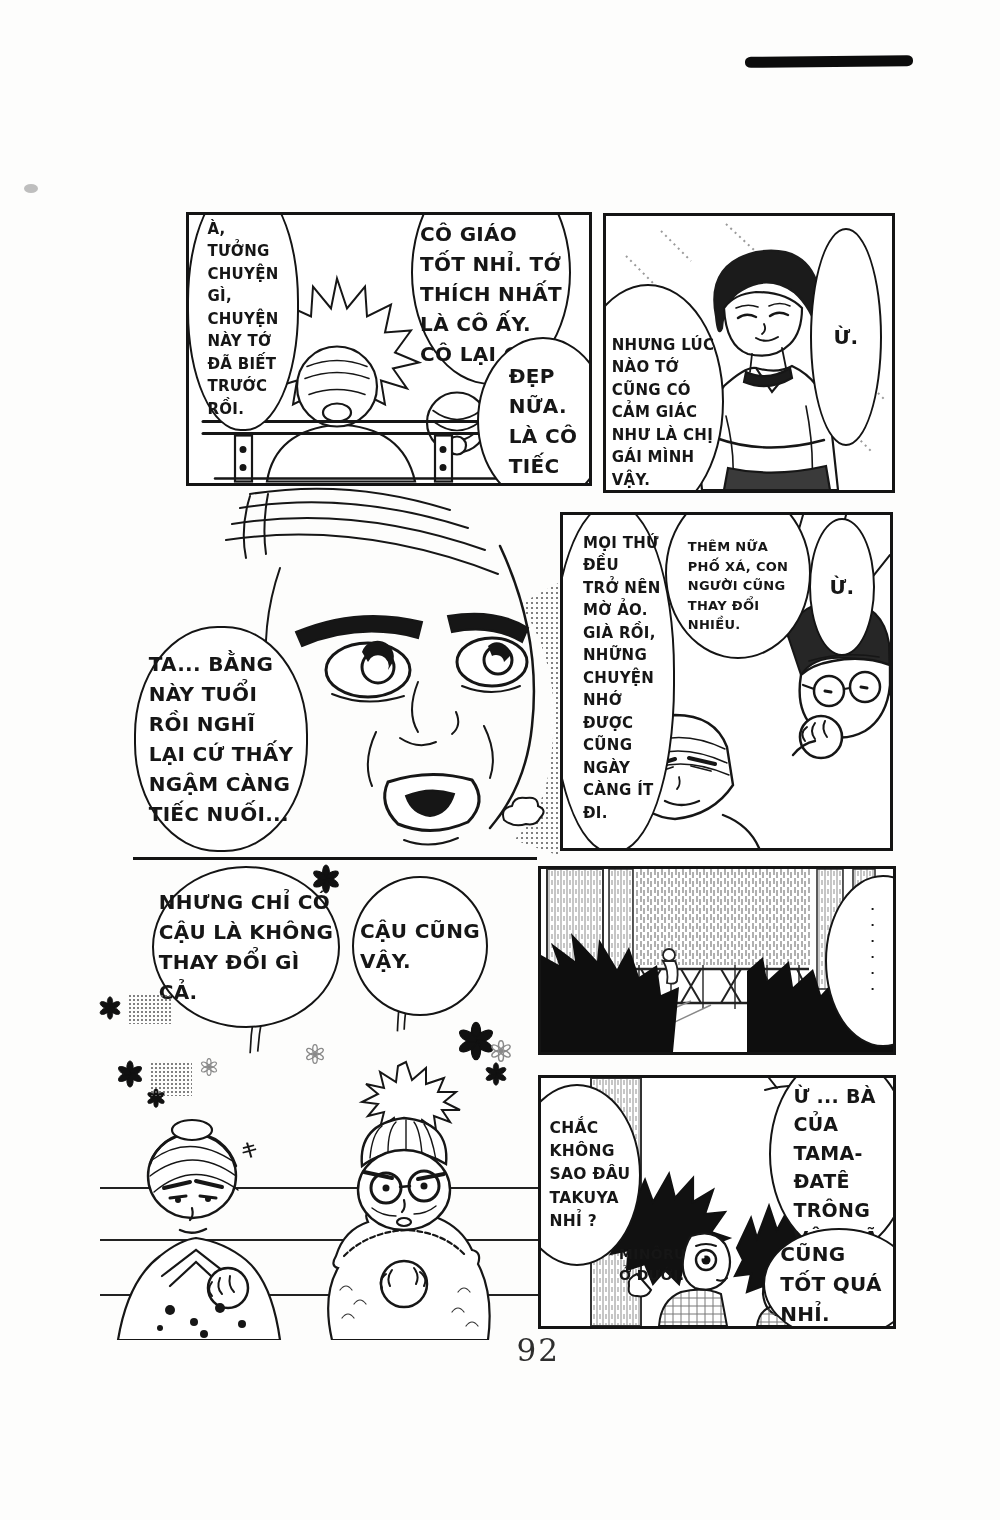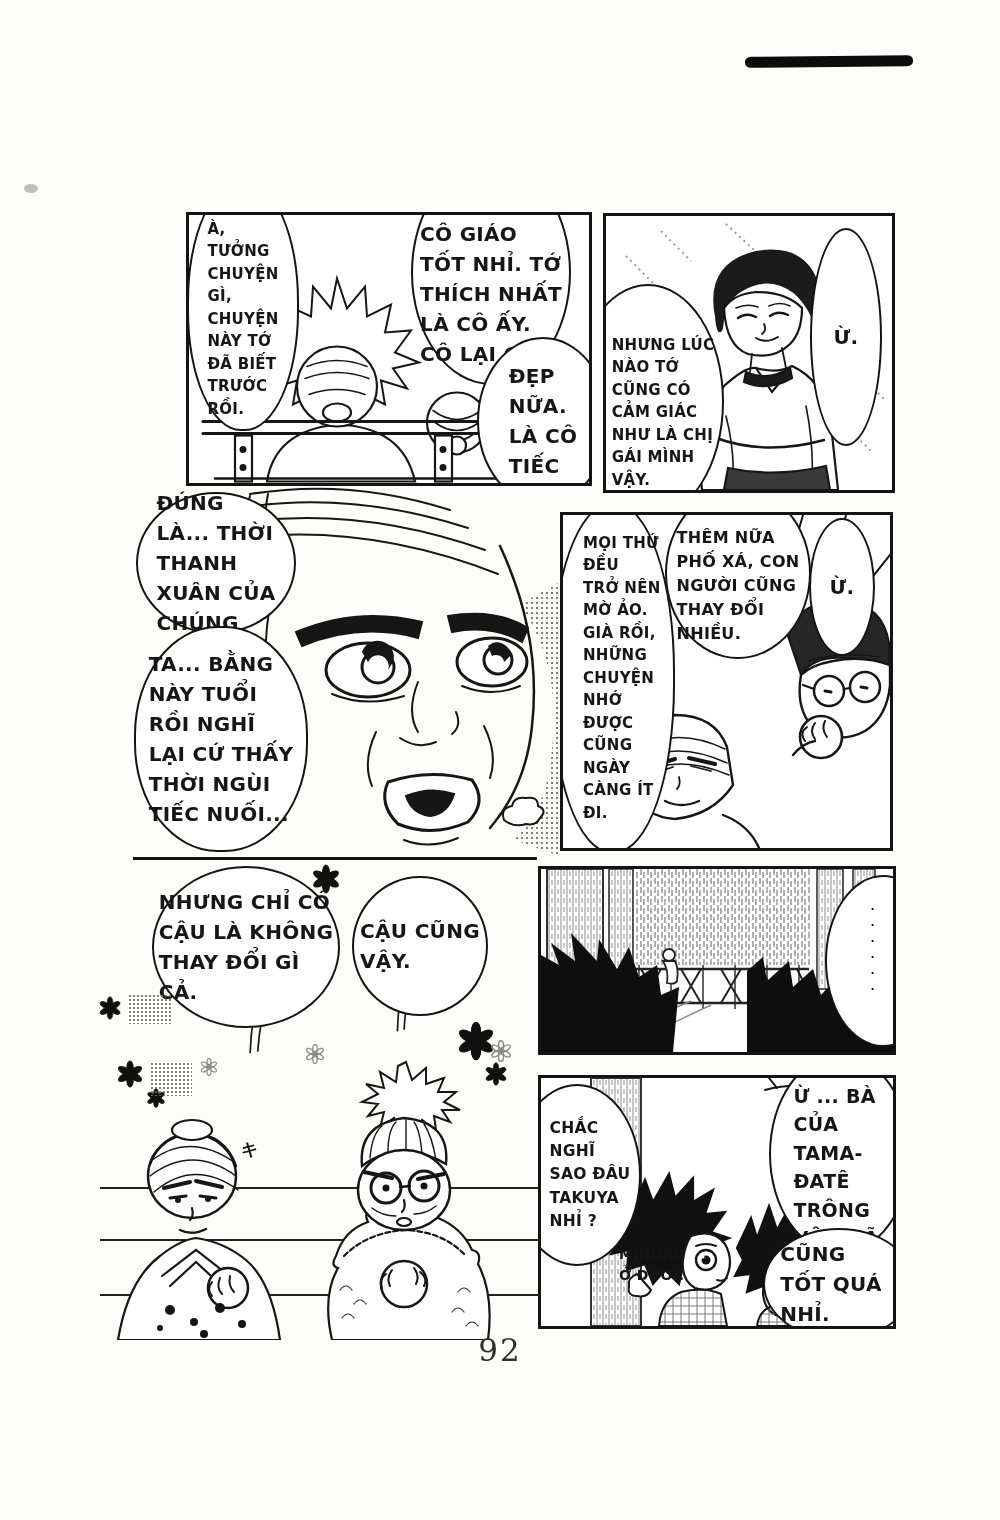--- a/index.html
+++ b/index.html
@@ -30,39 +30,39 @@
   .bub-a1{left:-2px;top:-34px;width:112px;height:250px;border-radius:48%;padding-top:26px;}
   .bub-a1 .btext{font-size:15px;}
   .bub-a2{left:222px;top:-55px;width:160px;height:225px;padding-top:42px;}
   .bub-a3{left:288px;top:122px;width:132px;height:168px;}
   .bub-b1{left:-34px;top:68px;width:152px;height:235px;padding-left:30px;padding-bottom:26px;align-items:flex-end;}
   .bub-b1 .btext{font-size:15px;}
   .bub-b2{left:204px;top:12px;width:72px;height:218px;}
   .bub-c1{left:-12px;top:-12px;width:124px;height:350px;border-radius:48%;padding-left:14px;}
   .bub-c1 .btext{font-size:15px;margin-left:16px;}
   .bub-c2{left:102px;top:-28px;width:146px;height:172px;padding-top:26px;}
-  .bub-c2 .btext{font-size:16px;}
+  .bub-c2 .btext{font-size:13px;}
   .bub-c3{left:246px;top:3px;width:66px;height:138px;}
   .bub-d1{left:284px;top:6px;width:116px;height:172px;align-items:flex-start;justify-content:flex-start;
           padding:26px 0 0 40px;}
   .dots{writing-mode:vertical-rl;text-orientation:upright;font-weight:700;font-size:11px;
         letter-spacing:3px;line-height:1;}
   .bub-e1{left:-28px;top:6px;width:128px;height:182px;padding-left:26px;}
   .bub-e1 .btext{font-size:15.5px;}
   .bub-e2{left:228px;top:-24px;width:142px;height:200px;padding-top:26px;padding-right:8px;}
   .bub-e2 .btext{font-size:19px;}
   .bub-e3{left:222px;top:150px;width:152px;height:112px;padding-right:16px;}
   .bub-f1{left:36px;top:6px;width:160px;height:142px;}
   .bub-f2{left:34px;top:140px;width:174px;height:226px;border-radius:48%;}
   .bub-g1{left:52px;top:8px;width:188px;height:162px;}
   .bub-g2{left:252px;top:18px;width:136px;height:140px;}
   .caption-e{position:absolute;left:78px;top:166px;width:96px;}
   .caption-e .btext{font-size:14px;}
   .sfx{position:absolute;left:141px;top:78px;font-weight:700;font-size:17px;transform:rotate(-8deg);}
-  .pageno{position:absolute;left:440px;top:1332px;width:120px;text-align:center;
+  .pageno{position:absolute;left:440px;top:1332px;width:120px;text-align:right;
           font-family:"DejaVu Serif",serif;font-size:31px;color:#2e2e2e;letter-spacing:2px;}
   .flower{position:absolute;}
   .htone{position:absolute;background-image:radial-gradient(circle,#6a6a6a 26%,transparent 32%);
          background-size:4px 4px;opacity:.85;}
 </style>
 </head>
 <body>
 
 <div class="canvas">
 
@@ -113,33 +113,26 @@
           <path d="M300,252 Q318,264 336,256"></path>
         <path d="M352,248 Q362,240 356,226"></path>
         <path d="M276,246 Q262,276 272,300"></path>
           <path d="M384,240 Q398,268 390,292"></path>
         <path d="M288,296 Q330,282 372,294 Q388,316 368,336 Q332,352 298,338 Q278,318 288,296 Z" fill="#fff" stroke-width="3"></path>
         <path d="M306,310 Q330,300 354,308 Q348,328 330,330 Q312,328 306,310 Z" fill="#161616"></path>
         <path d="M304,354 Q330,364 358,352"></path>
         <path d="M404,334 q-4,-12 8,-14 q2,-10 14,-8 q12,-2 12,8 q10,4 2,12 q-4,8 -14,6 q-12,4 -22,-4 Z" fill="#fff"></path>
       </g>
     </svg>
-    <div class="bubble bub-f1">
-      <span class="btext">ĐÚNG
-LÀ... THỜI
-THANH
-XUÂN CỦA
-CHÚNG</span>
-    </div>
     <div class="bubble bub-f2">
       <span class="btext">TA... BẰNG
 NÀY TUỔI
 RỒI NGHĨ
 LẠI CỨ THẤY
-THỜI NGÙI
+NGẬM CÀNG
 TIẾC NUỐI...</span>
     </div>
   </div>
 
   <div class="sect s-row3left">
     <svg class="art" style="overflow:visible" viewBox="0 0 440 240">
       <g stroke="#161616" fill="none" stroke-width="2">
         <path d="M145,168 Q138,200 137,232"></path>
           <path d="M156,168 Q148,200 146,230"></path>
         <path d="M316,156 Q313,180 312,206"></path>
@@ -426,21 +419,21 @@
         <circle cx="246" cy="214" r="11" fill="#fff" stroke-width="2.4"></circle>
         <circle cx="246" cy="214" r="5" fill="#111" stroke="none"></circle>
         <circle cx="243" cy="211" r="1.8" fill="#fff" stroke="none"></circle>
         <path d="M232,200 Q242,196 252,200" stroke-width="2"></path>
         <path d="M234,234 q6,4 12,0" stroke-width="2"></path>
         <path d="M216,248 Q218,232 232,228 Q252,224 266,234 L268,248 Z" fill="url(#shirtE)" stroke-width="2"></path>
       </g>
     </svg>
     <div class="bubble bub-e1">
       <span class="btext">CHẮC
-NGHĨ
+KHÔNG
 SAO ĐÂU
 TAKUYA
 NHỈ ?</span>
     </div>
     <div class="bubble bub-e2">
       <span class="btext">Ừ ... BÀ
 CỦA
 TAMA-
 ĐATÊ
 TRÔNG

